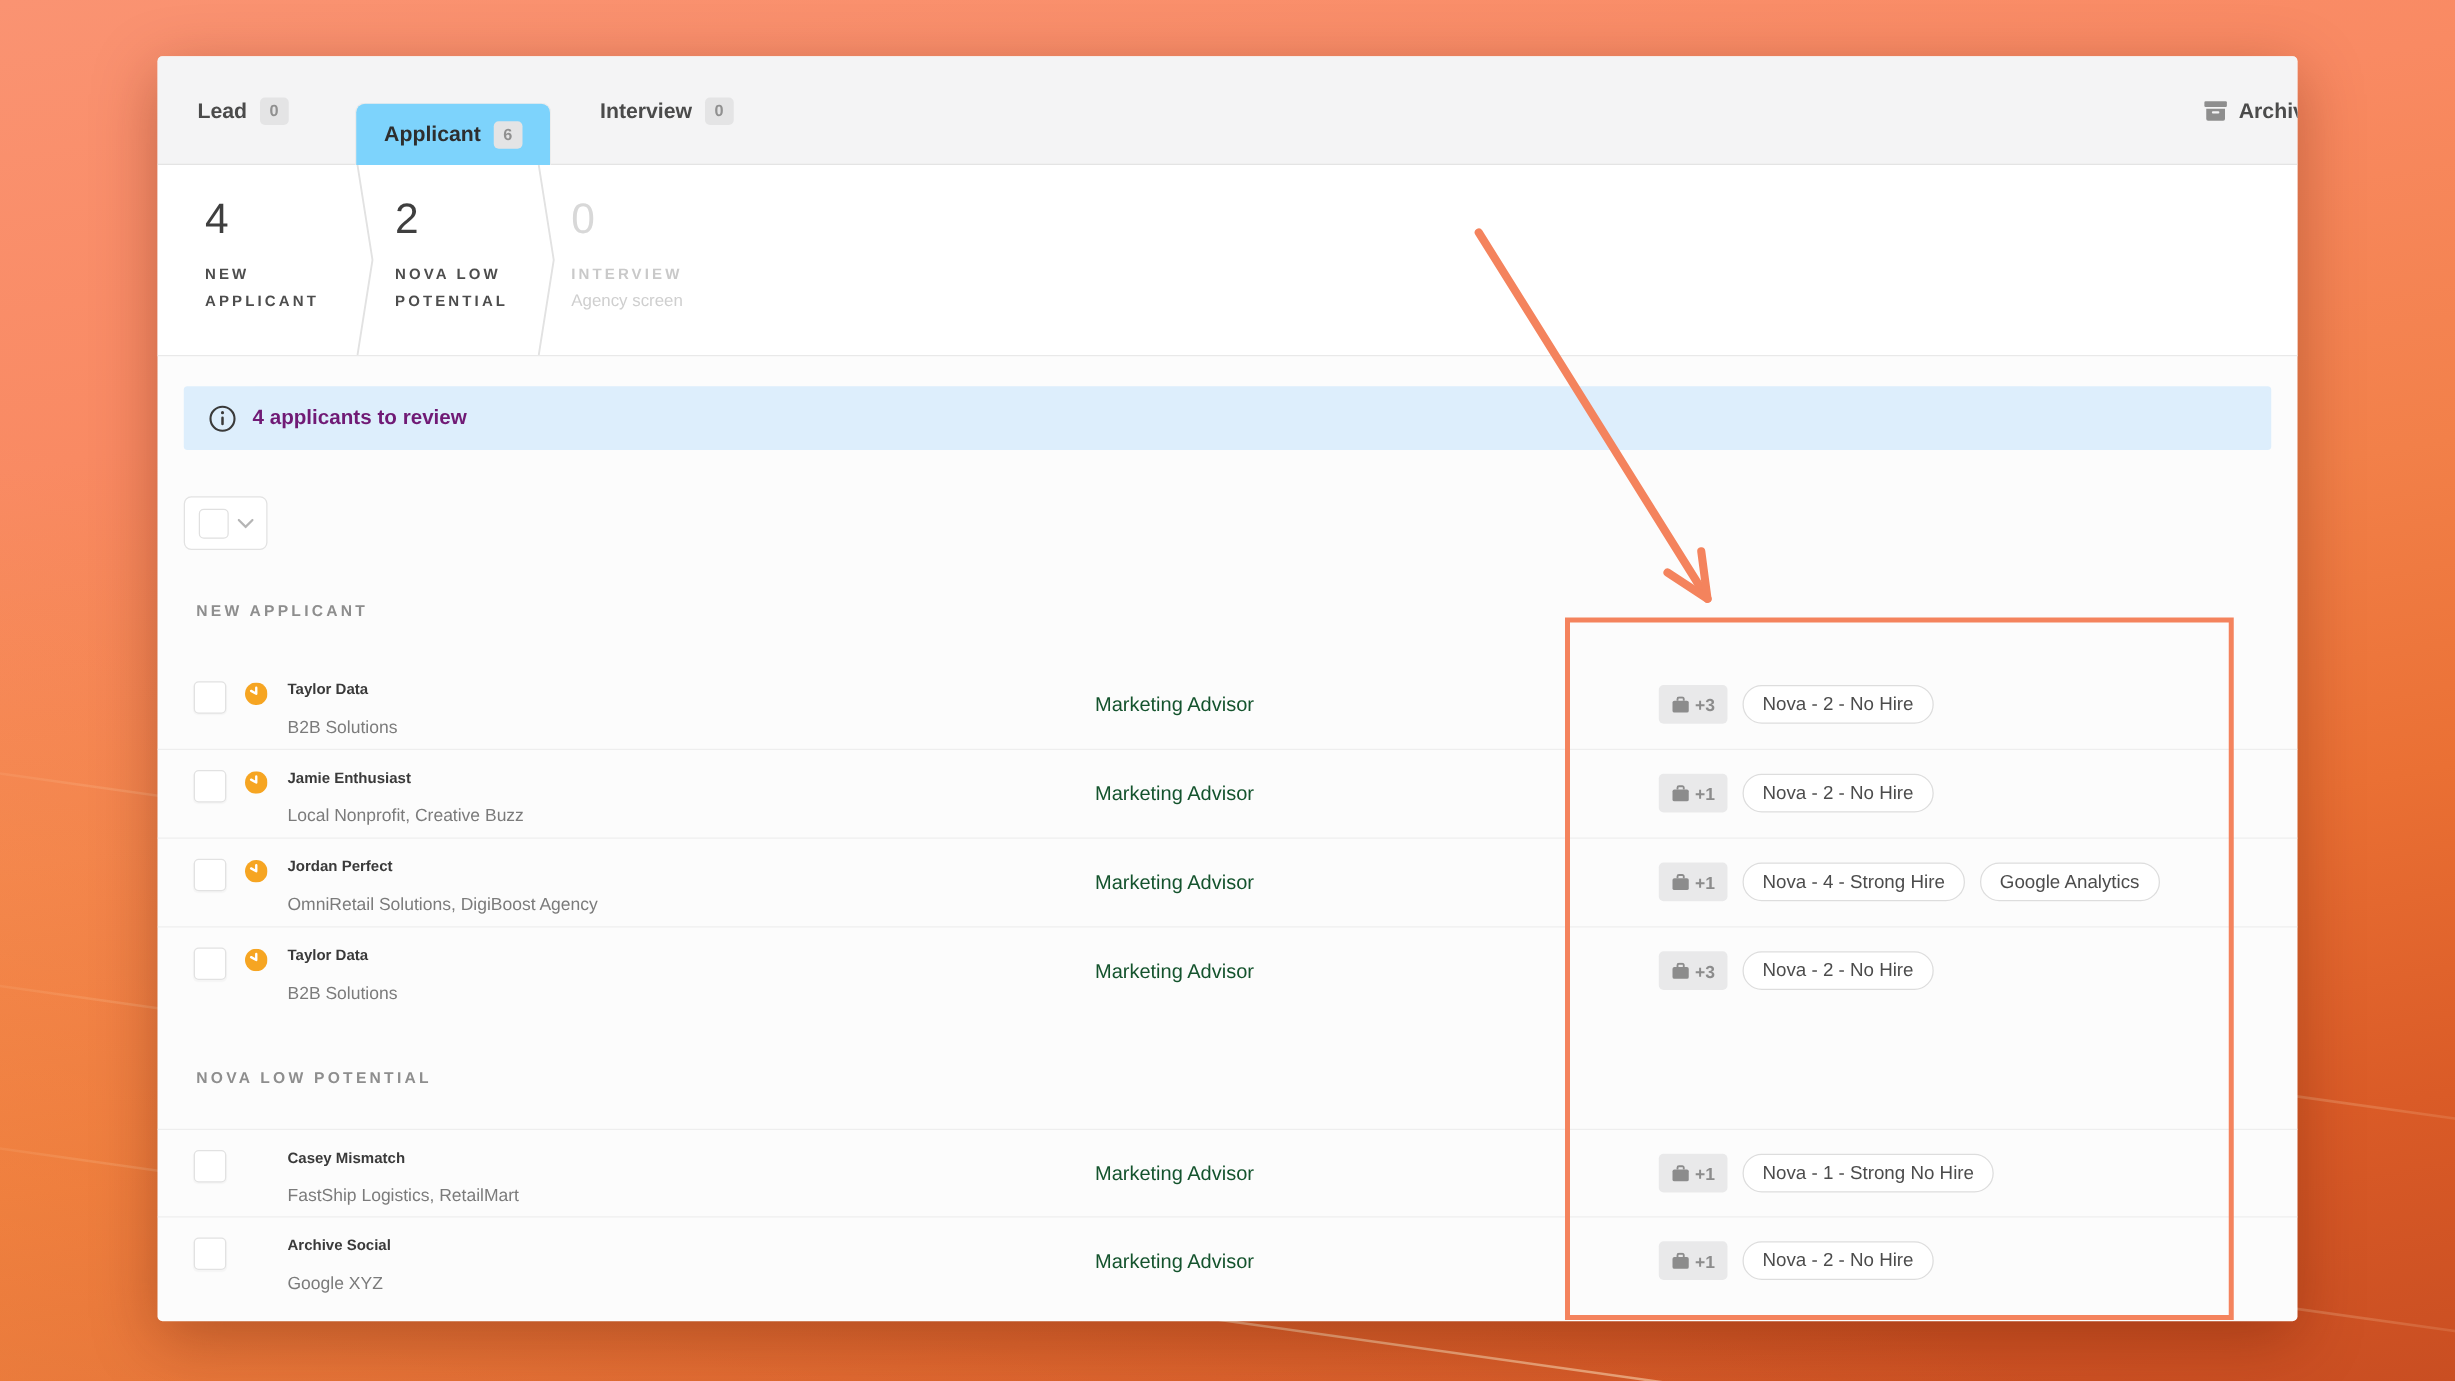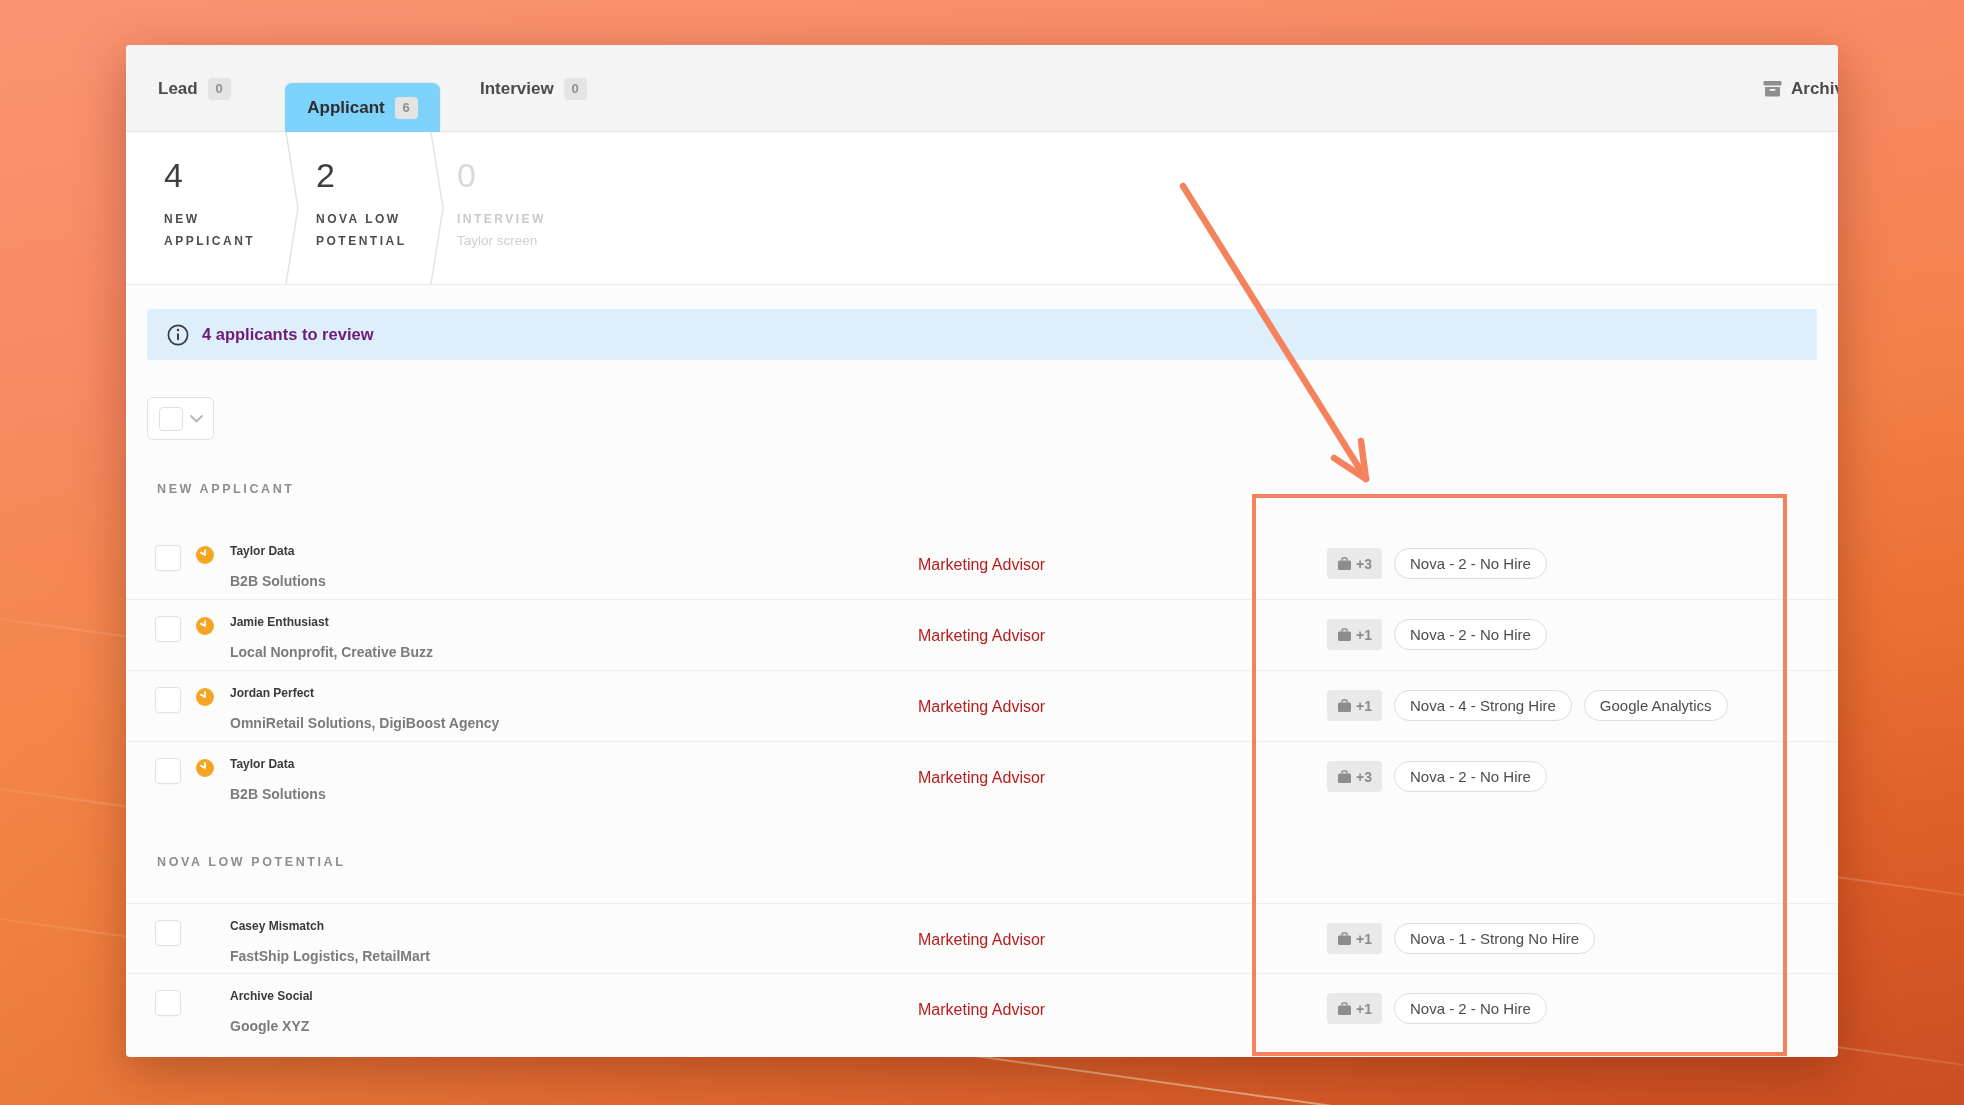--- a/index.html
+++ b/index.html
@@ -63,22 +63,22 @@
   .sechead { position:absolute; left:31px; font-size:12.5px; font-weight:700;
     letter-spacing:2.6px; color:#8e8e8e; text-transform:uppercase; }
 
   .row { position:absolute; left:0; width:100%; height:71px; cursor:pointer; }
   .row.hasline { border-bottom:1px solid #eeeeee; }
   .row.topline { border-top:1px solid #eeeeee; }
   .cb { position:absolute; left:29px; top:16px; width:26px; height:26px; background:#fff;
     border:1.5px solid #e2e2e2; border-radius:4px; box-shadow:0 1px 1px rgba(0,0,0,.03); }
   .clock { position:absolute; left:70px; top:17px; }
   .nm { position:absolute; left:104px; top:15px; font-size:12px; font-weight:700; color:#3a3a3a; }
-  .co { position:absolute; left:104px; top:44px; font-size:14px; font-weight:700; color:#7b7b7b; }
-  .ti { position:absolute; left:792px; top:27px; font-size:16px; color:#b91c1c; }
+  .co { position:absolute; left:104px; top:44px; font-size:14px; font-weight:400; color:#7b7b7b; }
+  .ti { position:absolute; left:750px; top:27px; font-size:16px; color:#14532d; }
   .tags { position:absolute; left:1201px; top:19px; display:flex; align-items:center; gap:12px; }
   .jobs { display:inline-flex; align-items:center; gap:4px; height:31px; padding:0 10px;
     background:#e9e9ea; border-radius:4px; color:#8c8c8c; font-size:14px; font-weight:700; }
   .pill { display:inline-flex; align-items:center; height:31px; padding:0 15px;
     background:#ffffff; border:1px solid #dddddd; border-radius:16px;
     font-size:15px; color:#4c4c4c; white-space:nowrap; }
 
   
   .anno-rect { position:absolute; left:1252px; top:494px; width:535px; height:562px;
     border:4px solid #f4835d; pointer-events:none; }
@@ -129,21 +129,21 @@
     <div class="stage" style="left:165px; width:145px; padding-left:25px;">
       <div class="num">2</div>
       <div class="lbl" style="width:122px">NOVA LOW POTENTIAL</div>
     </div>
     <svg class="chev" style="left:303px" width="16" height="152">
       <polyline points="2,0 14,76 2,152" fill="none" stroke="#e2e2e2" stroke-width="1.5"></polyline>
     </svg>
     <div class="stage dim" style="left:310px; width:260px; padding-left:21px;">
       <div class="num">0</div>
       <div class="lbl" style="width:200px">INTERVIEW</div>
-      <div class="sub">Taylor screen</div>
+      <div class="sub">Agency screen</div>
     </div>
   </div>
 
   <div class="banner">
     <svg width="22" height="22" viewBox="0 0 22 22">
       <circle cx="11" cy="11" r="9.6" fill="none" stroke="#3a3a3a" stroke-width="1.7"></circle>
       <rect x="10" y="9.2" width="2" height="7" rx="1" fill="#3a3a3a"></rect>
       <circle cx="11" cy="6.1" r="1.25" fill="#3a3a3a"></circle>
     </svg>
     <span>4 applicants to review</span>

